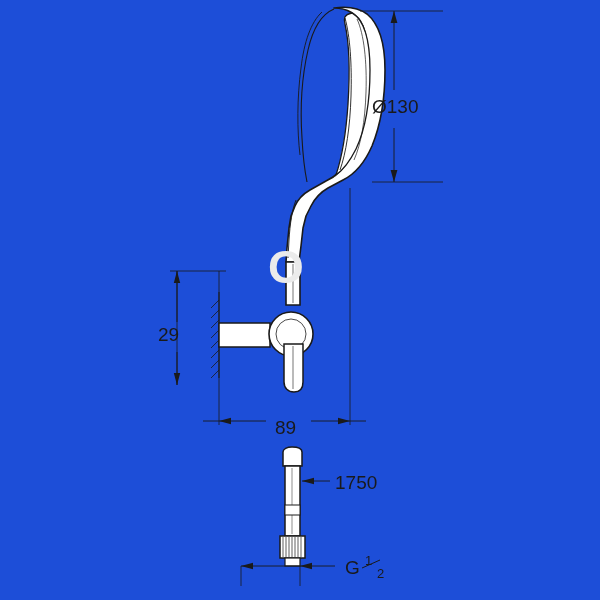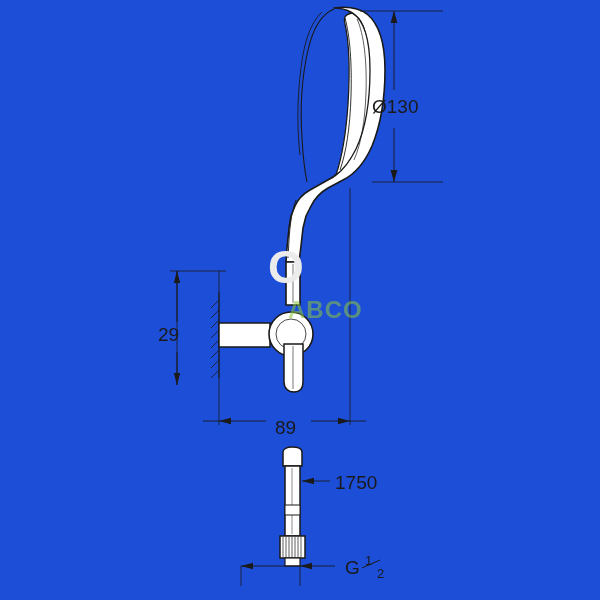--- a/index.html
+++ b/index.html
@@ -201,15 +201,14 @@
       <text class="dim-text" x="345" y="574">G</text>
       <text class="dim-text-small" x="365" y="565">1</text>
       <line x1="362" y1="568" x2="380" y2="560" stroke="#1a1a1a" stroke-width="1"></line>
       <text class="dim-text-small" x="377" y="578">2</text>
     </g>
 
   </svg>
 
   <div class="wm" style="left:268px; top:240px; font-size:46px; color:#ebebeb;">O</div>
 
-  <div class="wm" style="left:288px; top:296px; font-size:24px; color:#8cc63f; opacity:0.55;">ABCO</div>
 
 </div>
 
 </body></html>

